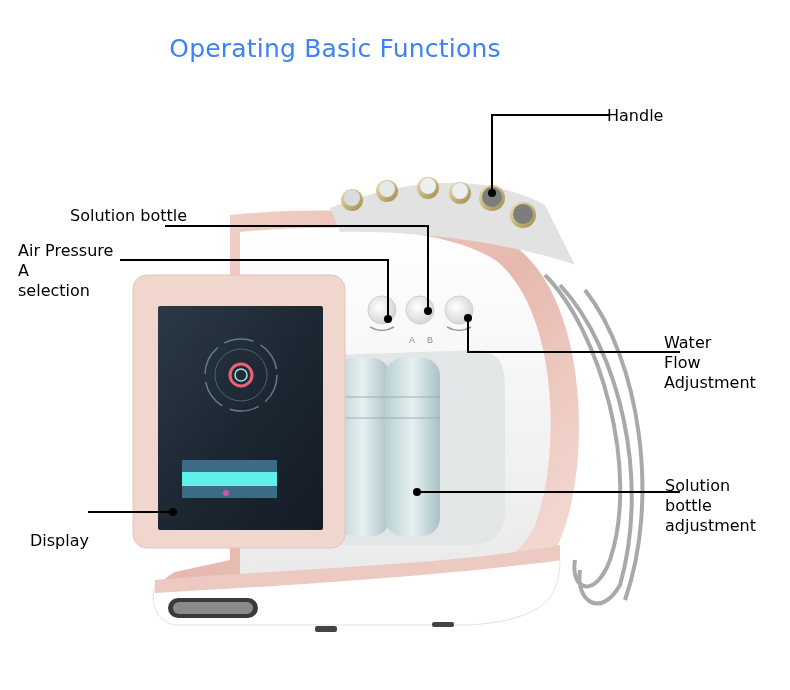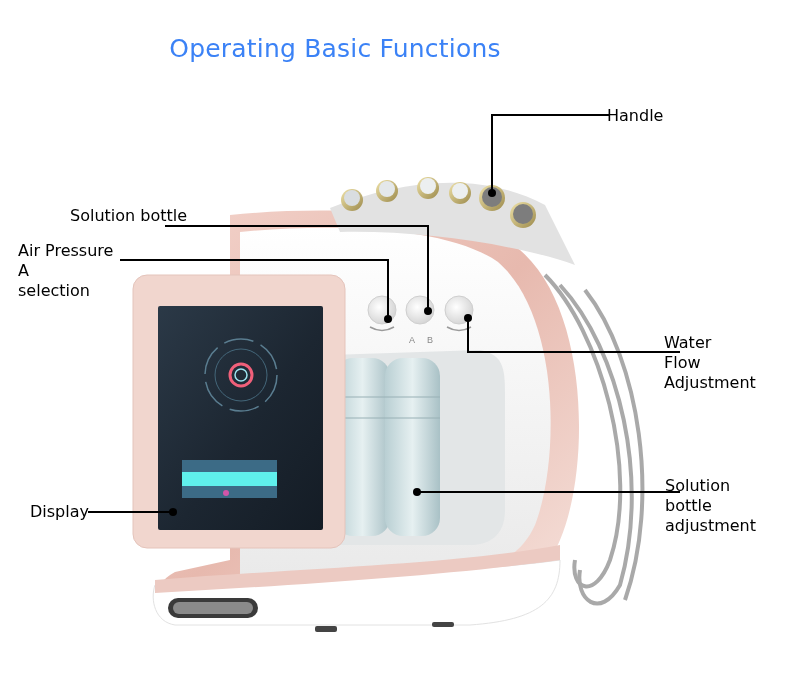--- a/index.html
+++ b/index.html
@@ -143,15 +143,15 @@
   <span>selection</span>
 </div>
 <div class="label" style="left:664px; top:333px; width:78px;">
   <span>Water Flow</span>
   <span>Adjustment</span>
 </div>
 <div class="label" style="left:665px; top:476px; width:100px;">
   <span>Solution bottle</span>
   <span>adjustment</span>
 </div>
-<div class="label" style="left:30px; top:502px; width:56px;">
+<div class="label" style="left:30px; top:531px; width:56px;">
   <span>Display</span>
 </div>
 
 </body></html>

